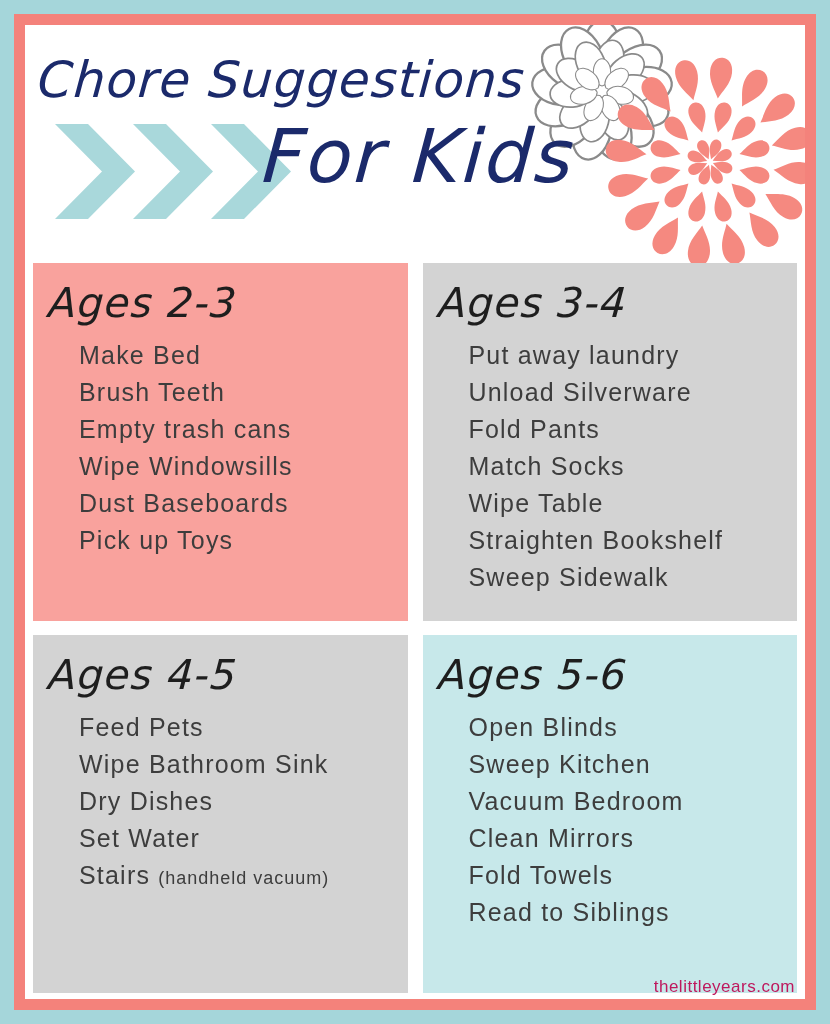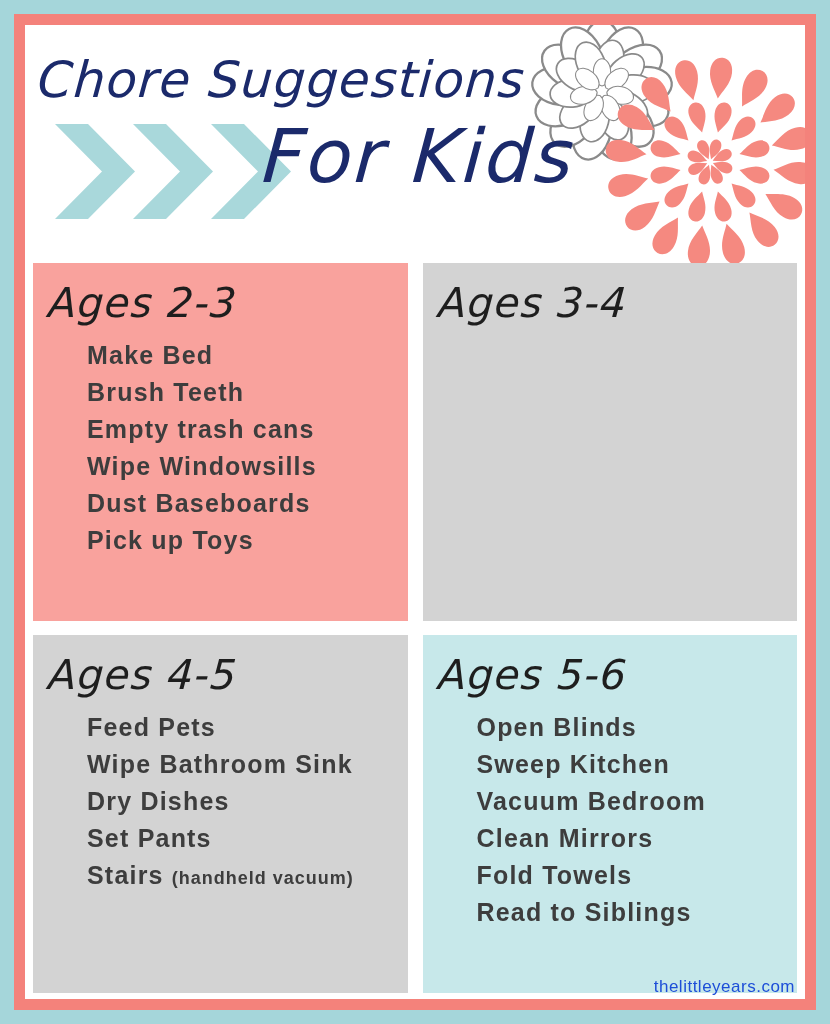--- a/index.html
+++ b/index.html
@@ -69,38 +69,38 @@
     font-family: "DejaVu Sans", sans-serif;
     font-style: italic;
     font-size: 41px; font-weight: 500;
     letter-spacing: 1px;
     color: #1e1e1e;
     transform: skewX(-4deg);
     transform-origin: left bottom;
   }
   .chores {
     list-style: none;
-    margin: 8px; padding: 0 0 0 34px; font-weight: bold;
+    margin: 0; padding: 0 0 0 34px;
   }
   .chores li {
     font-size: 25px;
     line-height: 37px;
     letter-spacing: 1.2px;
     color: #3d3d3d;
     white-space: nowrap;
   }
   .chores li .note { font-size: 18px; letter-spacing: 1px; }
 
   
   .watermark {
     position: absolute;
     right: 10px; bottom: 2px;
     font-size: 17px;
     letter-spacing: 0.5px;
-    color: #1d4ed8;
+    color: #be185d;
     z-index: 3;
   }
 </style>
 </head>
 <body>
 
 <div class="canvas">
   <div class="frame">
 
     <div class="header">
@@ -219,29 +219,38 @@
           <li>Brush Teeth</li>
           <li>Empty trash cans</li>
           <li>Wipe Windowsills</li>
           <li>Dust Baseboards</li>
           <li>Pick up Toys</li>
         </ul>
       </section>
 
       <section class="card card-gray">
         <h2 class="card-heading">Ages 3-4</h2>
+        <ul class="chores">
+          <li>Put away laundry</li>
+          <li>Unload Silverware</li>
+          <li>Fold Pants</li>
+          <li>Match Socks</li>
+          <li>Wipe Table</li>
+          <li>Straighten Bookshelf</li>
+          <li>Sweep Sidewalk</li>
+        </ul>
       </section>
 
       <section class="card card-gray">
         <h2 class="card-heading">Ages 4-5</h2>
         <ul class="chores">
           <li>Feed Pets</li>
           <li>Wipe Bathroom Sink</li>
           <li>Dry Dishes</li>
-          <li>Set Pants</li>
+          <li>Set Water</li>
           <li><span>Stairs</span> <span class="note">(handheld vacuum)</span></li>
         </ul>
       </section>
 
       <section class="card card-teal">
         <h2 class="card-heading">Ages 5-6</h2>
         <ul class="chores">
           <li>Open Blinds</li>
           <li>Sweep Kitchen</li>
           <li>Vacuum Bedroom</li>

